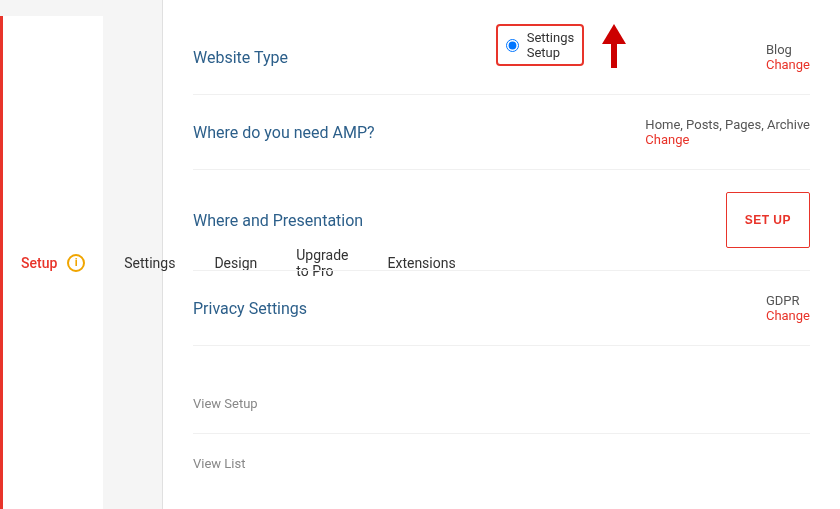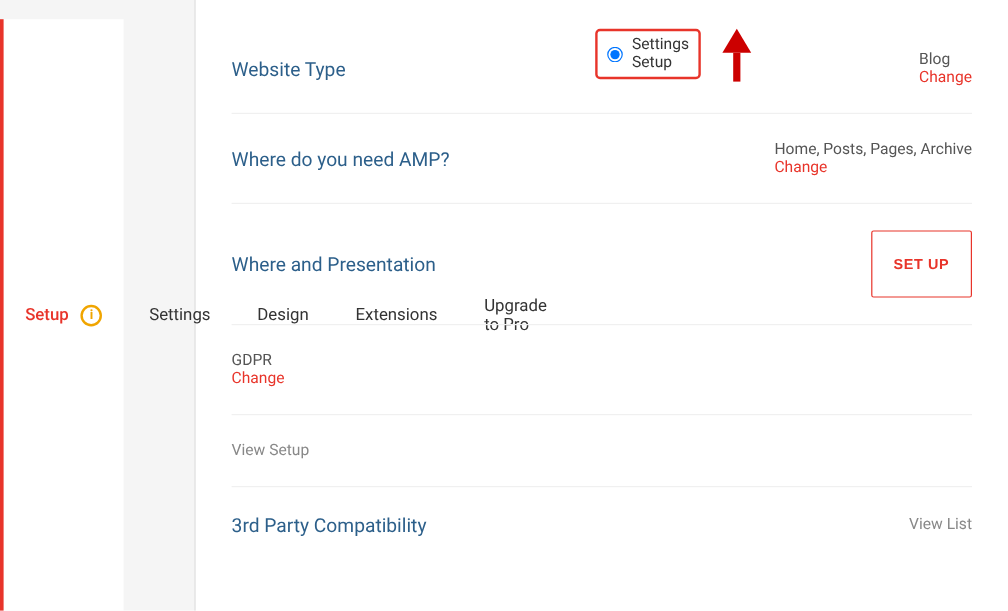--- a/index.html
+++ b/index.html
@@ -183,25 +183,25 @@
 
   <div class="sidebar-item">
     <span>Settings</span>
   </div>
 
   <div class="sidebar-item">
     <span>Design</span>
   </div>
 
   <div class="sidebar-item">
+    <span>Upgrade to Pro</span>
+  </div>
+
+  <div class="sidebar-item">
     <span>Extensions</span>
-  </div>
-
-  <div class="sidebar-item">
-    <span>Upgrade to Pro</span>
   </div>
 
   <div class="sidebar-radio-group">
 
     <div class="advance-setup-box">
       <input type="radio" name="setup-type" value="advance" checked="" style="">
       <span>Settings Setup</span>
     </div>
   </div>
 
@@ -232,28 +232,28 @@
     </div>
   </div>
 
   <div class="settings-row">
     <span class="settings-row-label">Where and Presentation</span>
     <button class="btn-outline">SET UP</button>
   </div>
 
 
   <div class="settings-row">
+    <span class="settings-row-label">Privacy Settings</span>
     <div class="settings-row-value">
       <span class="value-text">GDPR</span>
       <span class="value-link" style="cursor:pointer;">Change</span>
     </div>
   </div>
 
   <div class="settings-row">
-    <span class="view-link" style="cursor:pointer;">View Setup</span>
-  </div>
-
-  <div class="settings-row">
-    <span class="settings-row-label">3rd Party Compatibility</span>
+    <span class="view-link" style="cursor:pointer;margin-top:28px;">View Setup</span>
+  </div>
+
+  <div class="settings-row">
     <span class="view-link" style="cursor:pointer;">View List</span>
   </div>
 
 </div>
 
 </body></html>

